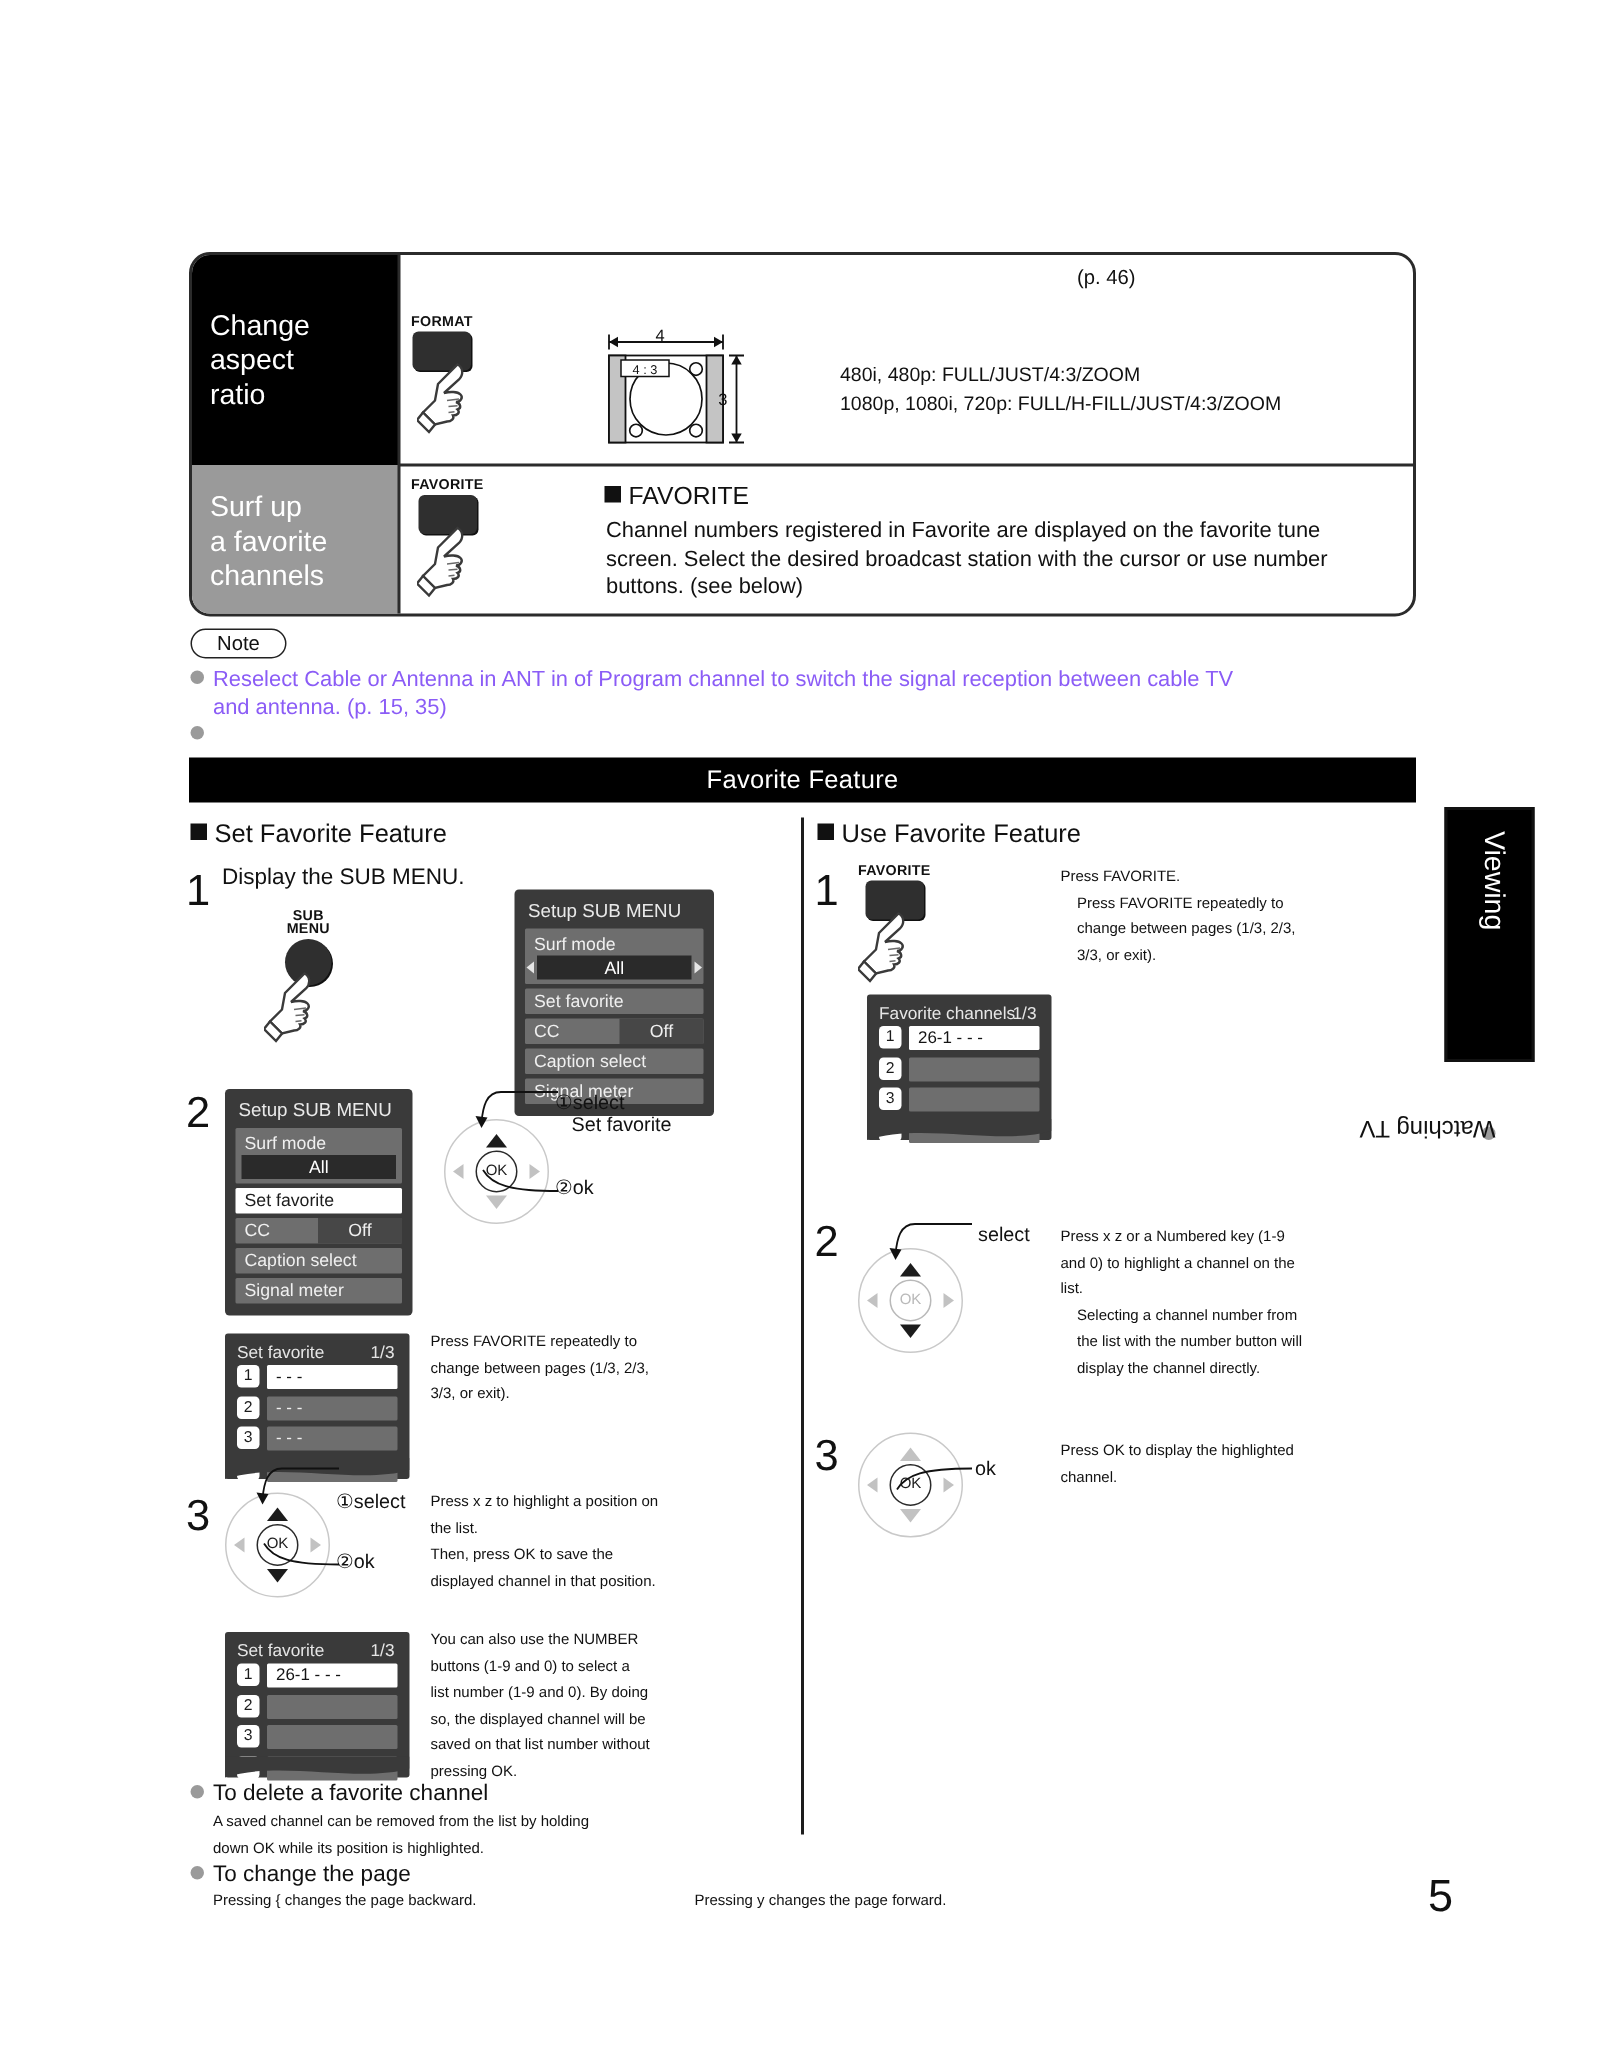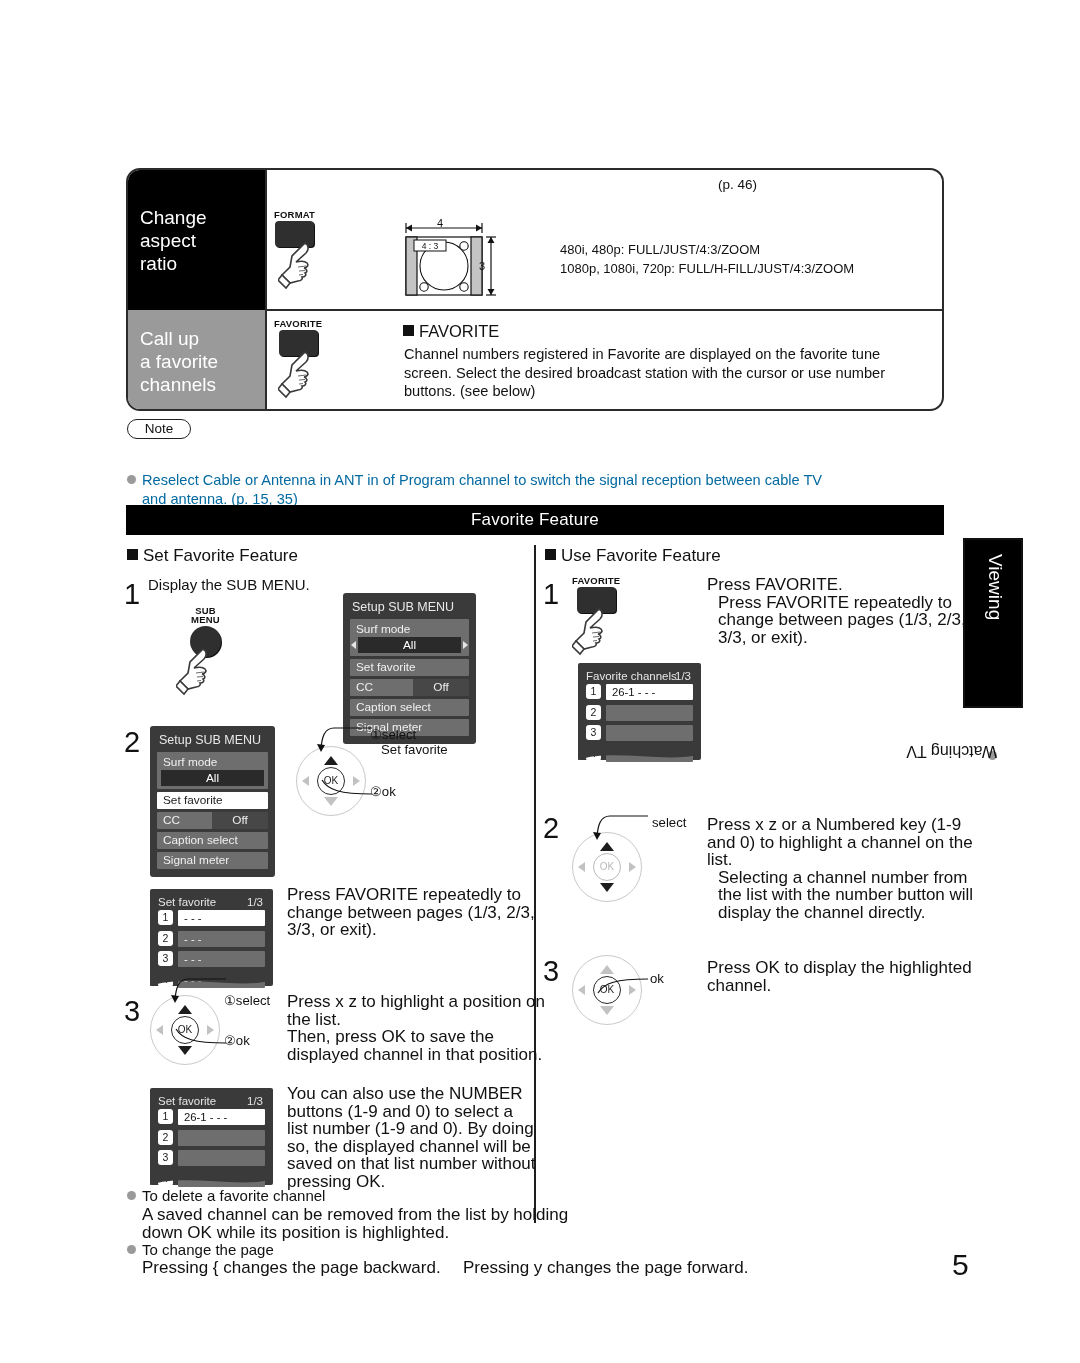--- a/index.html
+++ b/index.html
@@ -57,34 +57,34 @@
   .aspect{position:absolute;left:392px;top:219px;width:124px;height:84px;}
 
   .modes{position:absolute;left:560px;font-size:13px;color:#111;white-space:nowrap;}
 
   
   .note-pill{
     position:absolute;left:127px;top:419px;width:64px;height:20px;
     border:1.6px solid #222;border-radius:11px;box-sizing:border-box;
     font-size:13.5px;text-align:center;line-height:18px;color:#111;background:#fff;
   }
-  .note-item{position:absolute;font-size:14.6px;line-height:19px;color:#0369a1;margin-top:27px;}
+  .note-item{position:absolute;font-size:14.6px;line-height:19px;color:#8b5cf6;}
   .rd{display:inline-block;width:9px;height:9px;border-radius:50%;background:#9a9a9a;margin-right:6px;vertical-align:1px;}
 
   
   .banner{
     position:absolute;left:126px;top:505px;width:818px;height:30px;background:#000;
     color:#fff;font-size:17px;text-align:center;line-height:30px;letter-spacing:.2px;
   }
 
   .colrule{position:absolute;left:534px;top:545px;width:2px;height:678px;background:#1d1d1d;}
 
   .sec-head{position:absolute;font-size:17px;color:#111;}
   .stepnum{position:absolute;font-size:29px;color:#111;font-weight:400;font-family:"Liberation Sans",sans-serif;}
-  .body-txt{position:absolute;font-size:17px;line-height:17.6px;color:#111;}
+  .body-txt{position:absolute;font-size:10px;line-height:17.6px;color:#111;}
 
   
   .osd{position:absolute;background:#3a3a3a;border-radius:3px;padding:6px 7px 8px;box-sizing:border-box;}
   .osd-title{color:#e9e9e9;font-size:12.5px;margin:1px 2px 5px;white-space:nowrap;}
   .osd-row{
     background:#6e6e6e;color:#f0f0f0;font-size:11.8px;
     height:17px;line-height:17px;padding:0 6px;margin-bottom:3px;border-radius:1px;
     position:relative;box-sizing:border-box;
   }
   .osd-row.white{background:#ffffff;color:#1c1c1c;}
@@ -170,21 +170,21 @@
     <div class="tp-left-gray"></div>
     <div class="tp-divider-v"></div>
     <div class="tp-divider-h"></div>
 
     <div class="tp-left-label" style="left:12px;top:36px;">
       <div>Change</div>
       <div>aspect</div>
       <div>ratio</div>
     </div>
     <div class="tp-left-label" style="left:12px;top:157px;">
-      <div>Call up</div>
+      <div>Surf up</div>
       <div>a favorite</div>
       <div>channels</div>
     </div>
   </div>
 
   <div class="hdr-line pref" style="left:718px;top:177px;">
     <span>(p. 46)</span>
   </div>
 
   <div class="keycap" style="left:274px;top:209px;">

